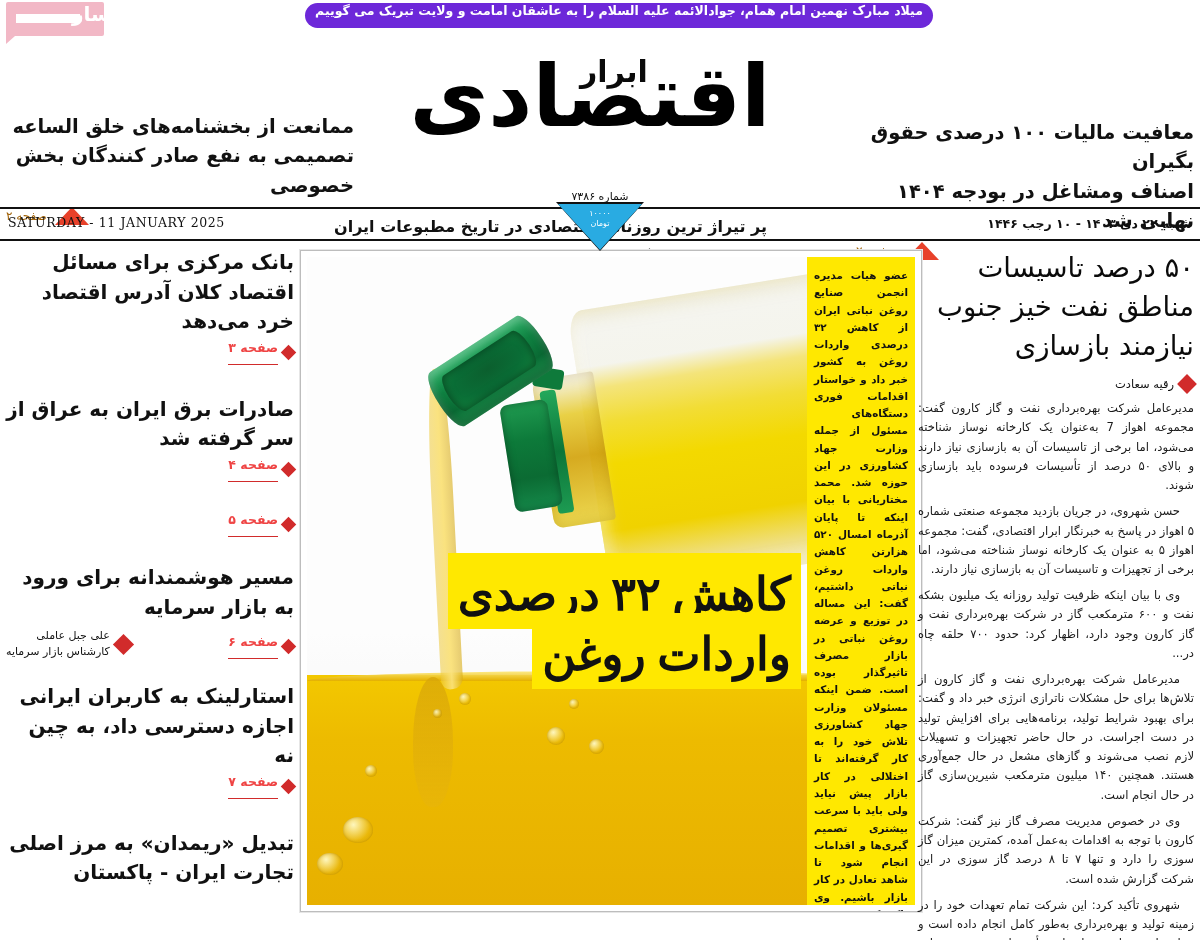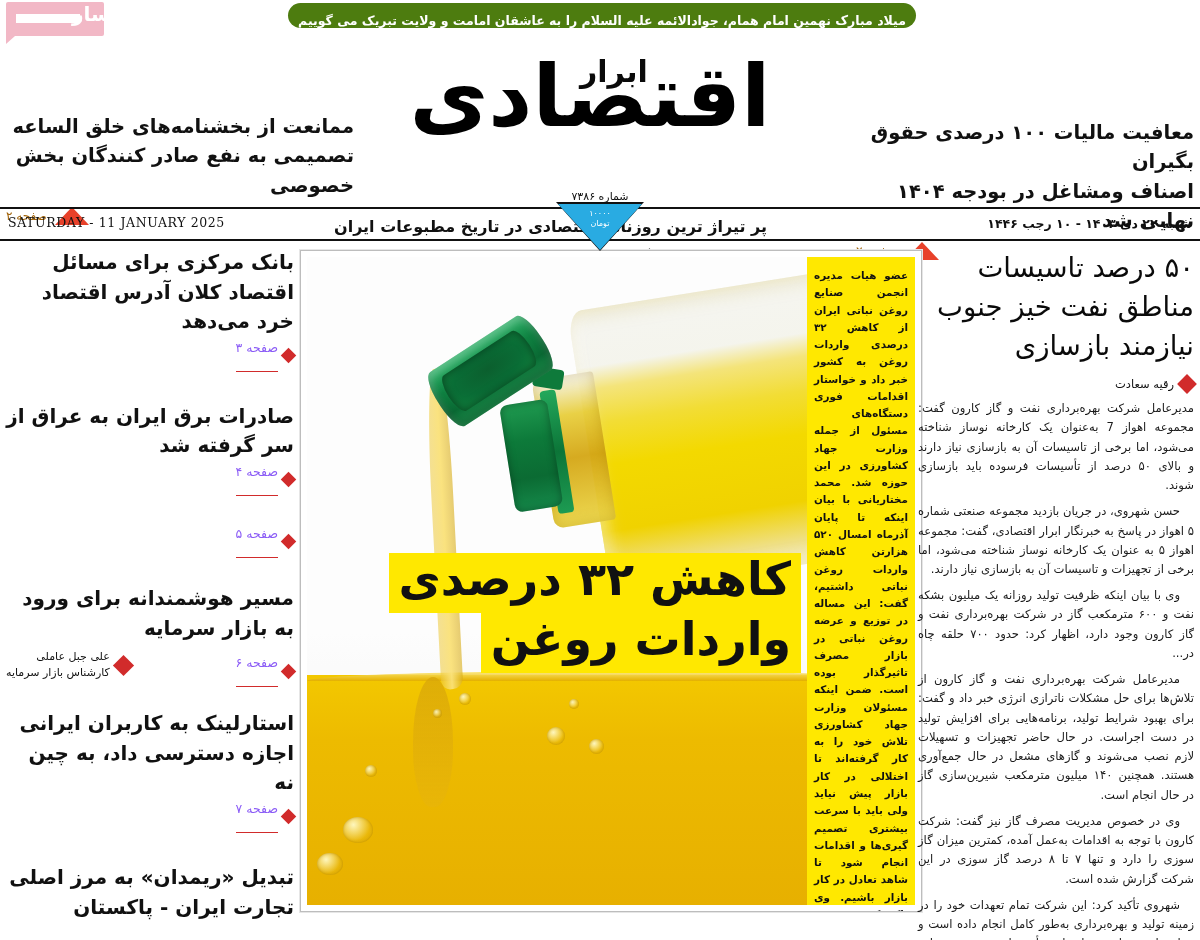--- a/index.html
+++ b/index.html
@@ -53,27 +53,27 @@
     position: absolute;
     top: 34px; left: 0;
     width: 0; height: 0;
     border-top: 8px solid #f2b8c6;
     border-right: 9px solid transparent;
   }
 
   .green-banner {
     position: absolute;
     top: 3px;
-    left: 288px;
+    left: 305px;
     width: 628px;
     height: 25px;
-    background: #4d7c0f;
+    background: #6d28d9;
     border-radius: 13px;
     display: flex;
-    align-items: flex-end;
+    align-items: flex-start;
     justify-content: center;
   }
   .green-banner .txt {
     color: #ffffff;
     font-size: 12.5px;
     font-weight: bold;
     white-space: nowrap;
     letter-spacing: -0.2px;
   }
 
@@ -280,24 +280,24 @@
     margin-top: 3px;
     direction: rtl;
   }
   .dia-red {
     width: 11px; height: 11px;
     background: #d12b2b;
     transform: rotate(45deg);
   }
   .pageref-d .lbl {
     font-size: 12.5px;
-    color: #8b5cf6;
-    font-weight: normal;
+    color: #ef4444;
+    font-weight: bold;
     border-bottom: 1.5px solid #d12b2b;
-    padding-bottom: 16px;
+    padding-bottom: 9px;
   }
   .byline-blk {
     display: flex;
     align-items: center;
     justify-content: flex-start;
     gap: 6px;
     direction: rtl;
     margin-top: 2px;
   }
   .byline-blk .nm {
@@ -484,23 +484,24 @@
     text-align: right;
     direction: rtl;
   }
   .photo-hl .band {
     display: inline-block;
     background: #ffe800;
     color: #111;
     font-size: 46px;
     font-weight: bold;
     line-height: 1.14;
-    padding: 0 10px 8px 10px;
+    padding: 16px 10px 8px 10px;
     letter-spacing: -1px;
     white-space: nowrap;
+    font-family: Liberation Serif, serif;
   }
   .photo-hl.l1 { top: 302px; }
   .photo-hl.l2 { top: 362px; }
 
   
   .col-right {
     position: absolute;
     top: 248px;
     right: 6px;
     width: 276px;

